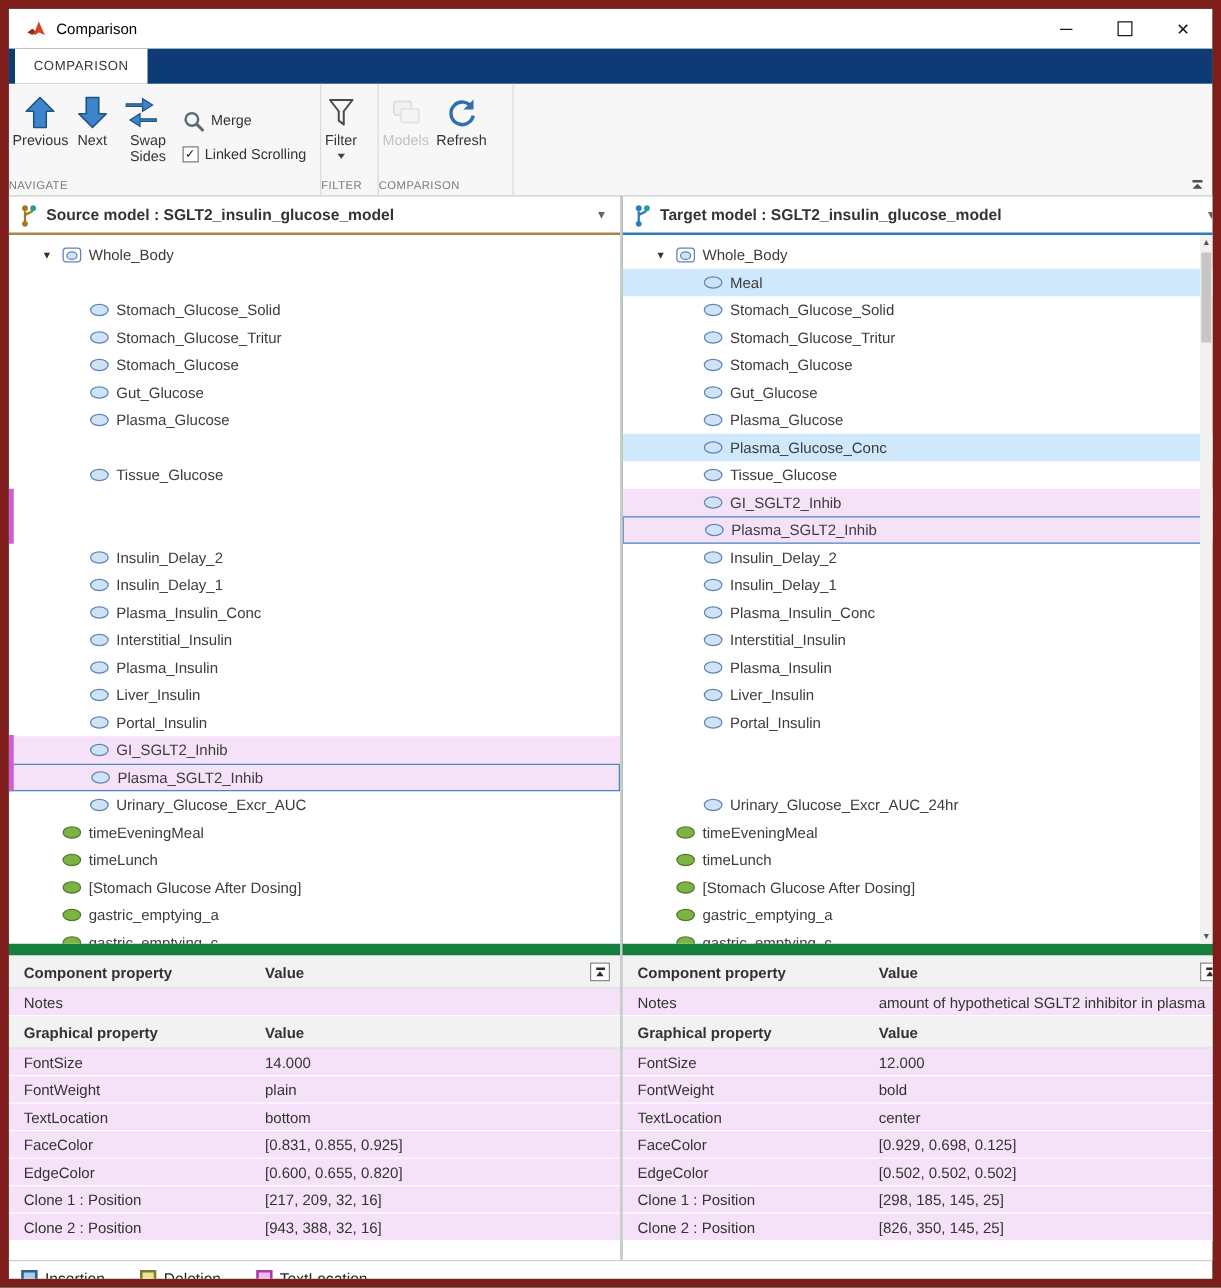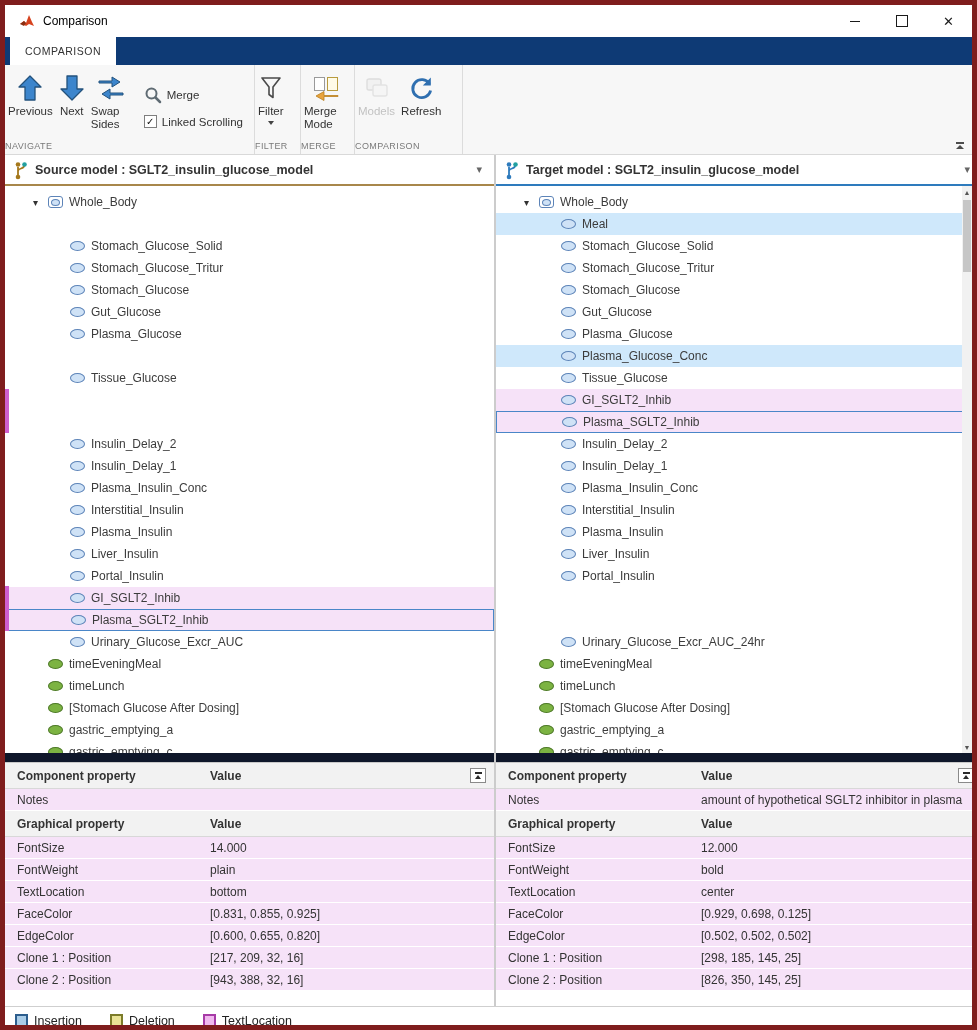--- a/index.html
+++ b/index.html
@@ -1,16 +1,16 @@
 <!DOCTYPE html>
 <html><head>
 <meta charset="utf-8">
 <style>
   html,body{margin:0;padding:0;background:#9a9a9a;}
-  #app{position:relative;width:977px;height:1030px;background:#0f172a;border:5px solid #7f1d1d;
+  #app{position:relative;width:977px;height:1030px;background:#15803d;border:7px solid #7f1d1d;
        box-sizing:border-box;overflow:hidden;font-family:"Liberation Sans","DejaVu Sans",sans-serif;
        -webkit-font-smoothing:antialiased;}
   
   #titlebar{position:absolute;left:0;top:0;width:100%;height:32px;background:#fff;display:flex;align-items:center;}
   #app-icon{margin-left:14px;display:flex;align-items:center;}
   #win-title{margin-left:8px;font-size:12px;color:#000;}
   #win-controls{margin-left:auto;display:flex;height:100%;}
   .wbtn{width:47px;height:100%;display:flex;align-items:center;justify-content:center;cursor:pointer;}
   .ic-min{width:10px;height:0;border-top:1px solid #1a1a1a;display:block;}
   .ic-max{width:10px;height:10px;border:1px solid #1a1a1a;display:block;}
@@ -21,21 +21,21 @@
        display:flex;align-items:center;font-size:10.5px;color:#333;letter-spacing:.5px;cursor:pointer;}
   
   #toolbar{position:absolute;top:60px;left:0;width:100%;height:90px;background:#f7f7f7;
        border-bottom:1px solid #d9d9d9;box-sizing:border-box;display:flex;}
   .tgroup{position:relative;height:100%;border-right:1px solid #dcdcdc;display:flex;
        align-items:flex-start;padding-top:8px;box-sizing:border-box;}
   #g-navigate{width:250px;} #g-filter{width:46px;} #g-merge{width:54px;} #g-comparison{width:108px;}
   .glabel{position:absolute;bottom:3px;left:0;right:0;font-size:9px;color:#7a7a7a;letter-spacing:.4px;}
   .tbtn{display:flex;flex-direction:column;align-items:center;margin:0 3px;cursor:pointer;}
   .tbtn .ticn{height:30px;display:flex;align-items:center;justify-content:center;}
-  .tlbl{font-size:11.5px;color:#333;text-align:left;margin-top:2px;line-height:13px;}
+  .tlbl{font-size:11.5px;color:#333;text-align:right;margin-top:2px;line-height:13px;}
   .tlbl.w40{width:40px;} .tlbl.w44{width:44px;}
   .tbtn.disabled{opacity:.5;} .tbtn.disabled .tlbl{color:#8d8d8d;}
   .findcol{display:flex;flex-direction:column;margin-left:10px;padding-top:13px;gap:11px;}
   .findrow{display:flex;align-items:center;gap:5px;font-size:11.5px;color:#333;cursor:pointer;}
   .checkbox{width:13px;height:13px;border:1px solid #7e7e7e;background:#fff;display:flex;
        align-items:center;justify-content:center;font-size:10px;color:#111;box-sizing:border-box;}
   .filter-caret{width:0;height:0;border-left:3.5px solid transparent;border-right:3.5px solid transparent;
        border-top:4px solid #444;margin-top:3px;}
   #ribbon-collapse{position:absolute;right:8px;bottom:5px;display:flex;flex-direction:column;align-items:center;cursor:pointer;}
   .cbar{width:8px;height:0;border-top:2px solid #4d4d4d;margin-bottom:1px;display:block;}
@@ -174,33 +174,20 @@
           <svg width="24" height="26" viewBox="0 0 24 26">
               <path d="M3 3 H21 L14 12 V22.5 L10 19.5 V12 Z" fill="#f7f7f7" stroke="#4a4a4a" stroke-width="1.6" stroke-linejoin="round"></path>
             </svg>
         </span>
         <span class="tlbl">Filter</span>
         <span class="filter-caret"></span>
       </div>
       <div class="glabel">FILTER</div>
     </div>
 
-    <div class="tgroup" id="g-merge">
-      <div class="tbtn">
-        <span class="ticn">
-          <svg width="28" height="26" viewBox="0 0 28 26">
-            <rect x="2.5" y="2.5" width="10" height="13" fill="#fff" stroke="#9a9a9a"></rect>
-            <rect x="15.5" y="2.5" width="10" height="13" fill="#fffbe8" stroke="#b89b3e"></rect>
-            <path d="M26 20.5 H12 V16.5 L4 21 L12 25.5 V21.5 H26 Z" fill="#e8a33d" stroke="#b97f1e" stroke-width="0.8"></path>
-          </svg>
-        </span>
-        <span class="tlbl w44">Merge Mode</span>
-      </div>
-      <div class="glabel">MERGE</div>
-    </div>
 
     <div class="tgroup" id="g-comparison">
       <div class="tbtn disabled">
         <span class="ticn">
           <svg width="26" height="24" viewBox="0 0 26 24">
             <rect x="3" y="3" width="14" height="11" rx="2" fill="#ececec" stroke="#c5c5c5" stroke-width="1.4"></rect>
             <rect x="9" y="9" width="14" height="11" rx="2" fill="#f5f5f5" stroke="#cfcfcf" stroke-width="1.4"></rect>
           </svg>
         </span>
         <span class="tlbl">Models</span>

